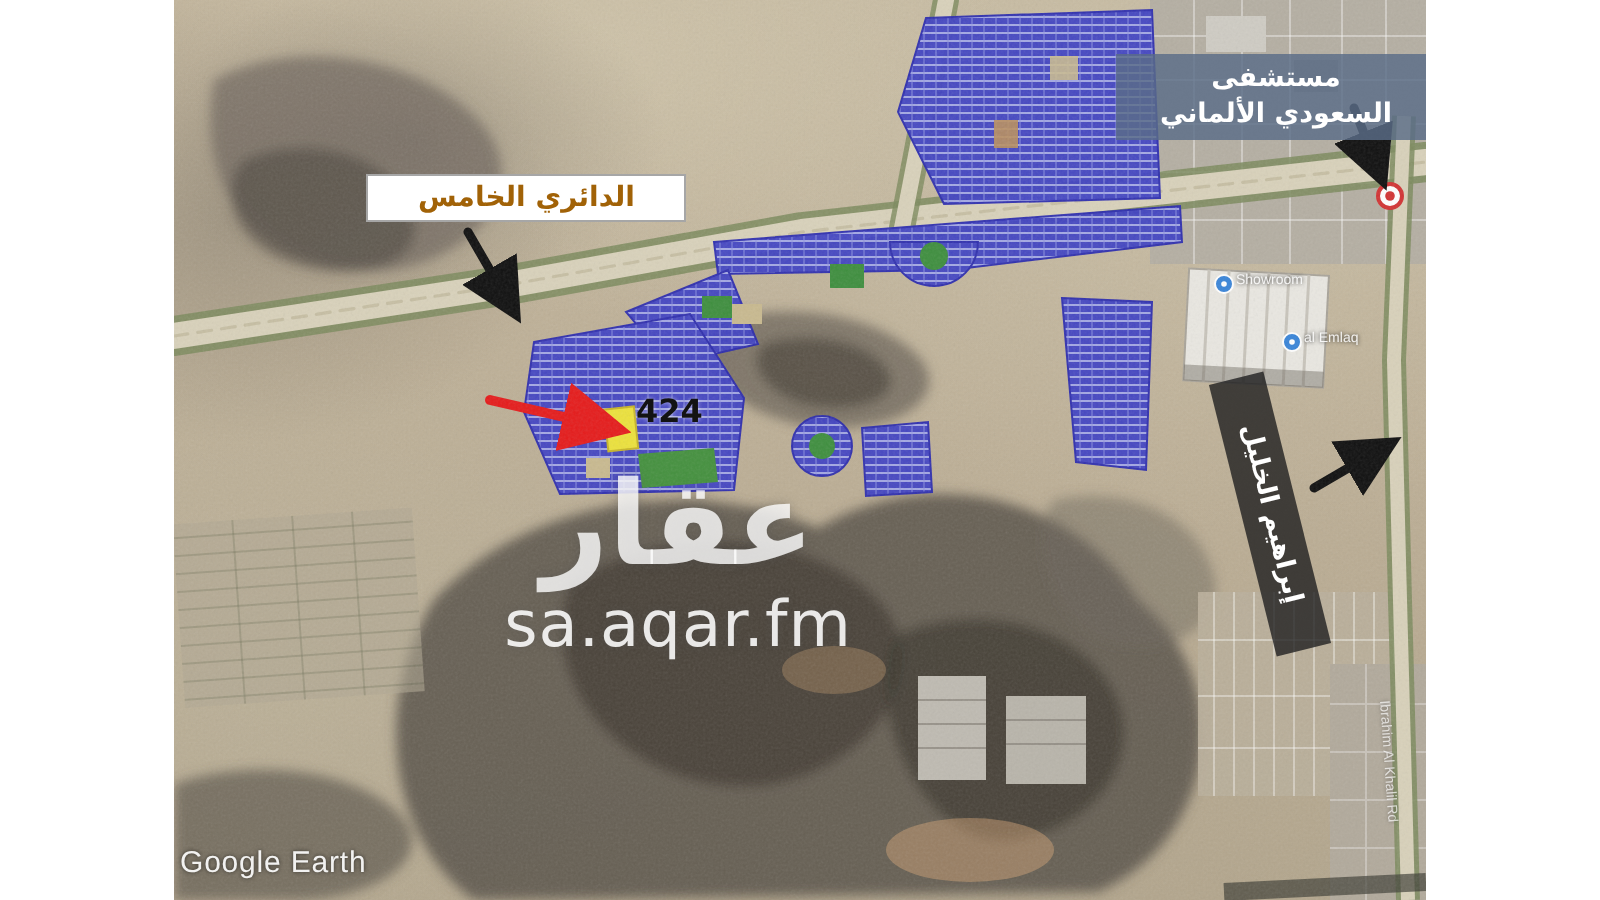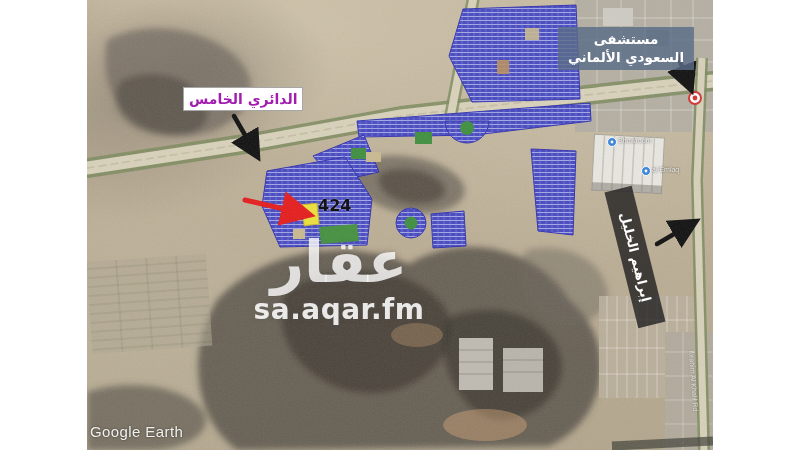--- a/index.html
+++ b/index.html
@@ -9,36 +9,36 @@
   .map{position:absolute;left:87px;top:0;width:626px;height:450px;overflow:hidden;
        background:
         radial-gradient(180px 120px at 120px 70px, rgba(118,110,98,.40), transparent 70%),
         radial-gradient(240px 160px at 30px 110px, rgba(104,97,87,.35), transparent 70%),
         radial-gradient(300px 190px at 210px 25px, rgba(214,204,178,.55), transparent 70%),
         radial-gradient(520px 300px at 520px 55px, rgba(208,199,174,.55), transparent 70%),
         radial-gradient(360px 240px at 60px 330px, rgba(190,181,157,.6), transparent 70%),
         linear-gradient(180deg,#c3b69d,#bcae95 55%,#b3a68d);}
   .map svg{position:absolute;left:0;top:0;}
   .lbl{position:absolute;z-index:5;font-weight:bold;line-height:1.3;white-space:nowrap;}
-  .lbl-ring{left:96px;top:87px;background:#ffffff;color:#a21caf;font-size:14px;
-            padding:2px 5px;border:1px solid rgba(0,0,0,.35);}
+  .lbl-ring{left:96px;top:87px;background:#ffffff;color:#a16207;font-size:14px;
+            padding:2px 25px;border:1px solid rgba(0,0,0,.35);}
   .lbl-land{left:61px;top:187px;background:#cf2b24;color:#fff;font-size:14px;
             padding:4px 11px;border:1px solid #8e1410;}
   .lbl-hosp{left:471px;top:27px;width:120px;background:rgba(90,108,136,.82);color:#fff;
-            font-size:13.5px;text-align:center;padding:4px 8px;white-space:normal;}
+            font-size:13.5px;text-align:center;padding:4px 20px;white-space:normal;}
   .lbl-ibr{left:478px;top:243px;width:140px;height:28px;background:rgba(28,28,30,.78);
            color:#fff;font-size:13px;text-align:center;line-height:28px;
            transform:rotate(76deg);}
   .lbl-424{left:231px;top:196px;z-index:4;color:#131313;font-size:16px;font-weight:bold;
            text-shadow:0 0 2px rgba(255,255,255,.55);}
   .wm{position:absolute;left:152px;top:232px;width:200px;text-align:center;z-index:6;
       color:rgba(255,255,255,.80);pointer-events:none;}
   .wm-logo{font-size:58px;font-weight:bold;line-height:1.05;
            text-shadow:0 0 6px rgba(80,80,80,.35);}
-  .wm-site{font-size:28px;font-weight:bold;color:rgba(255,255,255,.88);letter-spacing:.5px;
+  .wm-site{font-size:32px;font-weight:normal;color:rgba(255,255,255,.88);letter-spacing:.5px;
            text-shadow:0 0 5px rgba(80,80,80,.35);}
   .attrib{position:absolute;left:3px;top:423px;z-index:6;color:rgba(255,255,255,.92);
           font-family:Liberation Sans, sans-serif;font-size:15px;letter-spacing:.4px;
           text-shadow:0 0 2px rgba(0,0,0,.6);}
   .poi-txt{position:absolute;z-index:4;color:rgba(255,255,255,.88);font-size:7px;
            font-family:"Liberation Sans",sans-serif;text-shadow:0 0 2px rgba(0,0,0,.8);}
   .poi-showroom{left:531px;top:137px;}
   .poi-emlaq{left:565px;top:166px;}
   .street-name{position:absolute;left:608px;top:350px;z-index:4;font-size:7px;
                font-family:"Liberation Sans",sans-serif;color:rgba(255,255,255,.70);

